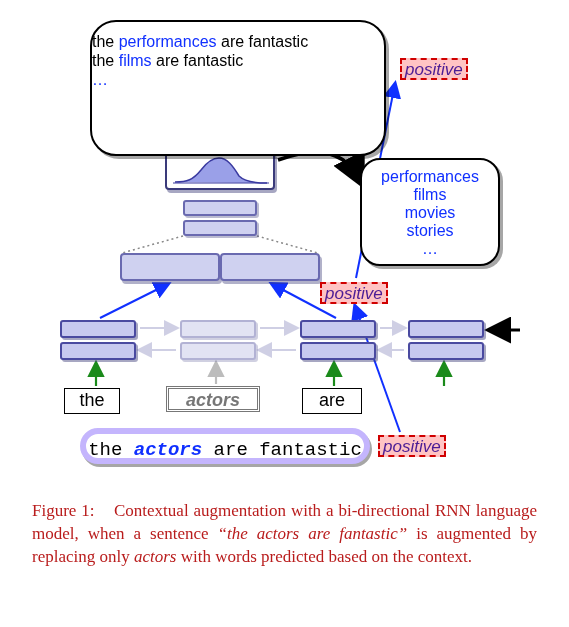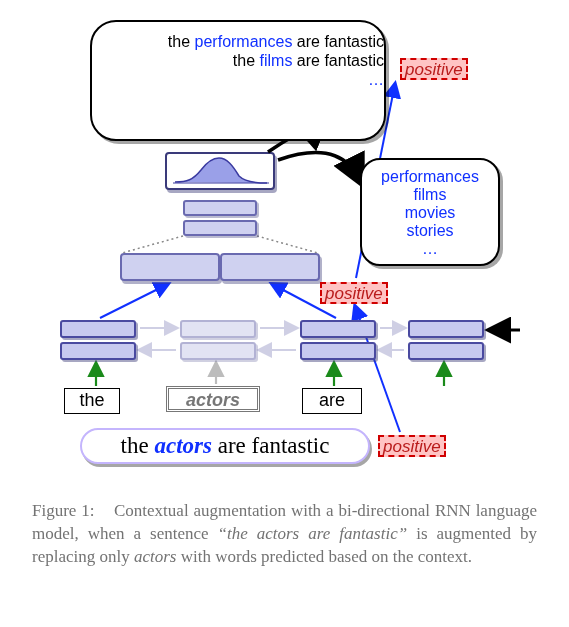--- a/index.html
+++ b/index.html
@@ -17,51 +17,51 @@
     height: 490px;
   }
   .caption {
     position: absolute;
     top: 500px;
     left: 32px;
     width: 505px;
     font-size: 17px;
     line-height: 1.35;
     text-align: justify;
-    color: #737373;
+    color: #b91c1c;
   }
   .caption .italic { font-style: italic; }
 
   
   .el { position: absolute; }
 
   
   .top-bubble {
-    left: 90px; top: 20px; width: 296px; height: 121px;
+    left: 90px; top: 20px; width: 296px; height: 136px;
     border: 2px solid #000;
     border-radius: 26px;
     background: #fff;
-    text-align: right;
+    text-align: left;
     font-family: Helvetica, Arial, sans-serif;
     font-size: 16px;
     line-height: 19px;
     padding-top: 10px;
     box-shadow: 3px 3px 0 rgba(0,0,0,0.35);
     z-index: 30;
   }
   .top-bubble .kw { color: #1030ff; }
   .top-bubble .ell { color: #1030ff; }
 
   .pos-label {
     border: 2px dashed #d00000;
     background: #ffc4c4;
     font-family: Helvetica, Arial, sans-serif;
     font-style: italic;
     font-size: 17px;
-    color: #b91c1c;
+    color: #4c1d95;
     padding: 1px 3px 4px 3px;
     line-height: 1;
     height: 22px;
     z-index: 25;
   }
   .pos1 { left: 400px; top: 58px; }
   .pos2 { left: 320px; top: 282px; }
   .pos3 { left: 378px; top: 435px; }
 
   
@@ -143,24 +143,24 @@
     z-index: 14;
   }
   .tok-the { left: 64px; top: 388px; width: 56px; }
   .tok-actors { left: 166px; top: 386px; width: 94px; border: 3px double #777; color: #777; font-style: italic; font-weight: bold; }
   .tok-are { left: 302px; top: 388px; width: 60px; }
   .tok-fantastic { left: 398px; top: 388px; width: 90px; }
 
   
   .sent-pill {
     left: 80px; top: 428px; width: 290px; height: 36px;
-    border: 2px solid #c4b5fd; border-radius: 20px;
-    background: #fff;
-    font-family: Liberation Serif, serif;
-    font-size: 23px; text-align: center; line-height: 32px;
+    border: 6px solid #c4b5fd; border-radius: 20px;
+    background: #fff;
+    font-family: Liberation Mono, monospace;
+    font-size: 19px; text-align: center; line-height: 32px;
     box-shadow: 2px 3px 0 rgba(0,0,0,0.35);
     z-index: 20;
   }
   .sent-pill .emph { color: #1030ff; font-weight: bold; font-style: italic; }
 
   
   svg.arrows { position: absolute; left: 0; top: 0; width: 569px; height: 490px; z-index: 12; pointer-events: none; }
   svg.arrows-top { z-index: 40; }
 
   

